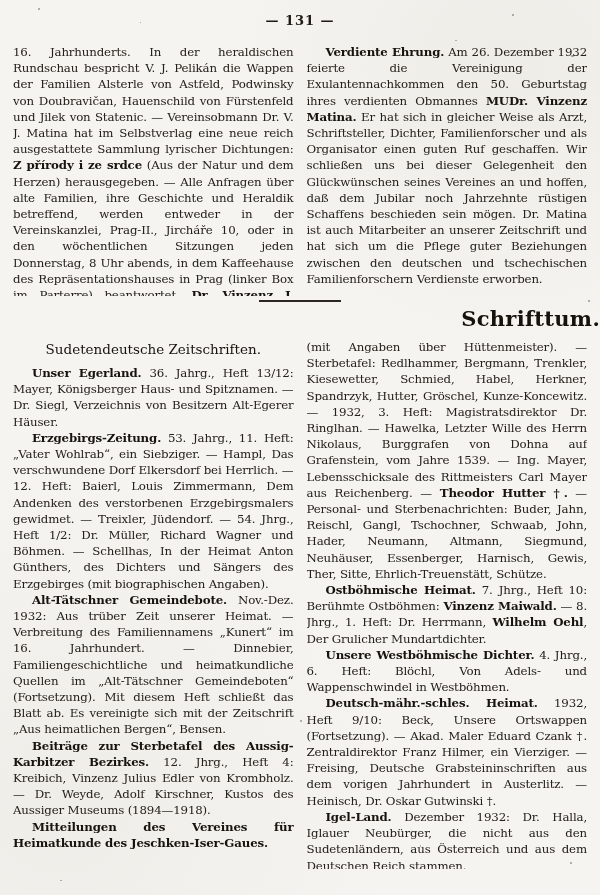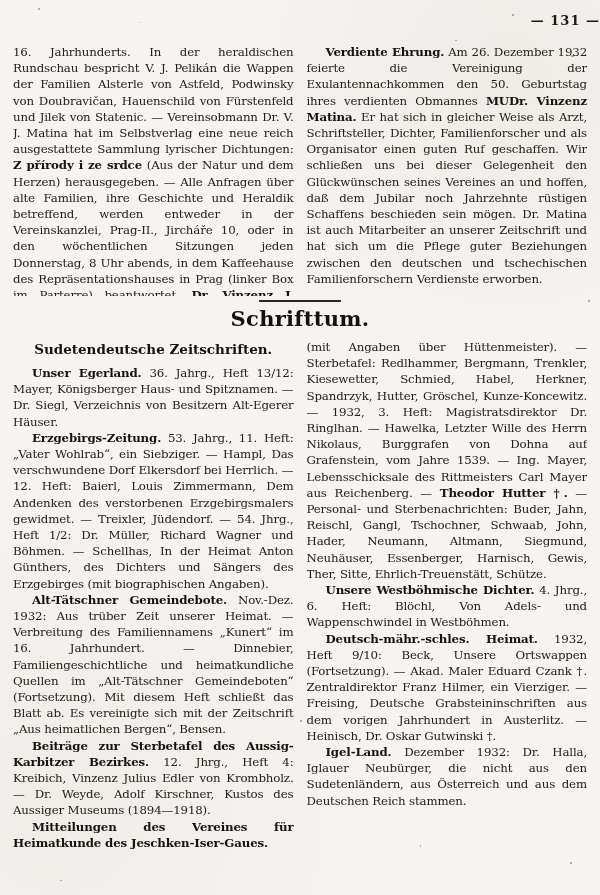--- a/index.html
+++ b/index.html
@@ -13,21 +13,21 @@
     position: relative;
     width: 600px; height: 895px;
     background:
       radial-gradient(circle at 85% 8%, rgba(120,110,90,0.06), transparent 30%),
       radial-gradient(circle at 10% 90%, rgba(120,110,90,0.05), transparent 35%),
       #f5f4f0;
     color: #221e17;
     overflow: hidden;
   }
   .page-number {
-    text-align: right;
+    text-align: center;
     padding-top: 13px;
     font-size: 13px;
     font-weight: bold;
     letter-spacing: 1px;
     color: #1d1a14;
   }
   .cols {
     display: flex;
     gap: 13px;
     padding: 0 13px;
@@ -45,31 +45,31 @@
   }
   p.para.indent { text-indent: 19px; }
   p.para .b { font-weight: bold; color: #17140e; }
   .divider {
     width: 82px;
     border-top: 2px solid #2b2721;
     margin: 4px auto 2px auto;
   }
   .section-title {
     margin: 4px 0 8px 0;
-    text-align: center;
+    text-align: right;
     font-size: 21px;
     font-weight: bold;
     color: #15120c;
     letter-spacing: 0.3px;
   }
   .subsection-title {
     margin: 2px 0 8px 0;
     text-align: center;
     font-size: 13.5px;
-    font-weight: bold;
+    font-weight: normal;
     color: #17140e;
   }
   .speck { position: absolute; background: rgba(40,35,25,0.45); border-radius: 50%; }
 </style>
 </head>
 <body>
 
 <div class="page">
 
   <div class="page-number">— 131 —</div>
@@ -91,20 +91,21 @@
     <div class="col">
       <h2 class="subsection-title">Sudetendeutsche Zeitschriften.</h2>
       <p class="para indent"><span class="b">Unser Egerland.</span><span> 36. Jahrg., Heft 13/12: Mayer, Königsberger Haus- und Spitznamen. — Dr. Siegl, Verzeichnis von Besitzern Alt-Egerer Häuser.</span></p>
       <p class="para indent"><span class="b">Erzgebirgs-Zeitung.</span><span> 53. Jahrg., 11. Heft: „Vater Wohlrab“, ein Siebziger. — Hampl, Das verschwundene Dorf Elkersdorf bei Herrlich. — 12. Heft: Baierl, Louis Zimmermann, Dem Andenken des verstorbenen Erzgebirgsmalers gewidmet. — Treixler, Jüdendorf. — 54. Jhrg., Heft 1/2: Dr. Müller, Richard Wagner und Böhmen. — Schellhas, In der Heimat Anton Günthers, des Dichters und Sängers des Erzgebirges (mit biographischen Angaben).</span></p>
       <p class="para indent"><span class="b">Alt-Tätschner Gemeindebote.</span><span> Nov.-Dez. 1932: Aus trüber Zeit unserer Heimat. — Verbreitung des Familiennamens „Kunert“ im 16. Jahrhundert. — Dinnebier, Familiengeschichtliche und heimatkundliche Quellen im „Alt-Tätschner Gemeindeboten“ (Fortsetzung). Mit diesem Heft schließt das Blatt ab. Es vereinigte sich mit der Zeitschrift „Aus heimatlichen Bergen“, Bensen.</span></p>
       <p class="para indent"><span class="b">Beiträge zur Sterbetafel des Aussig-Karbitzer Bezirkes.</span><span> 12. Jhrg., Heft 4: Kreibich, Vinzenz Julius Edler von Krombholz. — Dr. Weyde, Adolf Kirschner, Kustos des Aussiger Museums (1894—1918).</span></p>
       <p class="para indent"><span class="b">Mitteilungen des Vereines für Heimatkunde des Jeschken-Iser-Gaues.</span></p>
     </div>
     <div class="col">
       <p class="para"><span>(mit Angaben über Hüttenmeister). — Sterbetafel: Redlhammer, Bergmann, Trenkler, Kiesewetter, Schmied, Habel, Herkner, Spandrzyk, Hutter, Gröschel, Kunze-Koncewitz. — 1932, 3. Heft: Magistratsdirektor Dr. Ringlhan. — Hawelka, Letzter Wille des Herrn Nikolaus, Burggrafen von Dohna auf Grafenstein, vom Jahre 1539. — Ing. Mayer, Lebensschicksale des Rittmeisters Carl Mayer aus Reichenberg. — </span><span class="b">Theodor Hutter †.</span><span> — Personal- und Sterbenachrichten: Buder, Jahn, Reischl, Gangl, Tschochner, Schwaab, John, Hader, Neumann, Altmann, Siegmund, Neuhäuser, Essenberger, Harnisch, Gewis, Ther, Sitte, Ehrlich-Treuenstätt, Schütze.</span></p>
+      <p class="para indent"><span class="b">Ostböhmische Heimat.</span><span> 7. Jhrg., Heft 10: Berühmte Ostböhmen: </span><span class="b">Vinzenz Maiwald.</span><span> — 8. Jhrg., 1. Heft: Dr. Herrmann, </span><span class="b">Wilhelm Oehl</span><span>, Der Grulicher Mundartdichter.</span></p>
       <p class="para indent"><span class="b">Unsere Westböhmische Dichter.</span><span> 4. Jhrg., 6. Heft: Blöchl, Von Adels- und Wappenschwindel in Westböhmen.</span></p>
       <p class="para indent"><span class="b">Deutsch-mähr.-schles. Heimat.</span><span> 1932, Heft 9/10: Beck, Unsere Ortswappen (Fortsetzung). — Akad. Maler Eduard Czank †. Zentraldirektor Franz Hilmer, ein Vierziger. — Freising, Deutsche Grabsteininschriften aus dem vorigen Jahrhundert in Austerlitz. — Heinisch, Dr. Oskar Gutwinski †.</span></p>
       <p class="para indent"><span class="b">Igel-Land.</span><span> Dezember 1932: Dr. Halla, Iglauer Neubürger, die nicht aus den Sudetenländern, aus Österreich und aus dem Deutschen Reich stammen.</span></p>
 
     </div>
   </div>
 
   <div class="speck" style="left:38px;top:8px;width:2px;height:2px;"></div>
   <div class="speck" style="left:512px;top:14px;width:2px;height:2px;"></div>
   <div class="speck" style="left:571px;top:55px;width:3px;height:2px;"></div>

